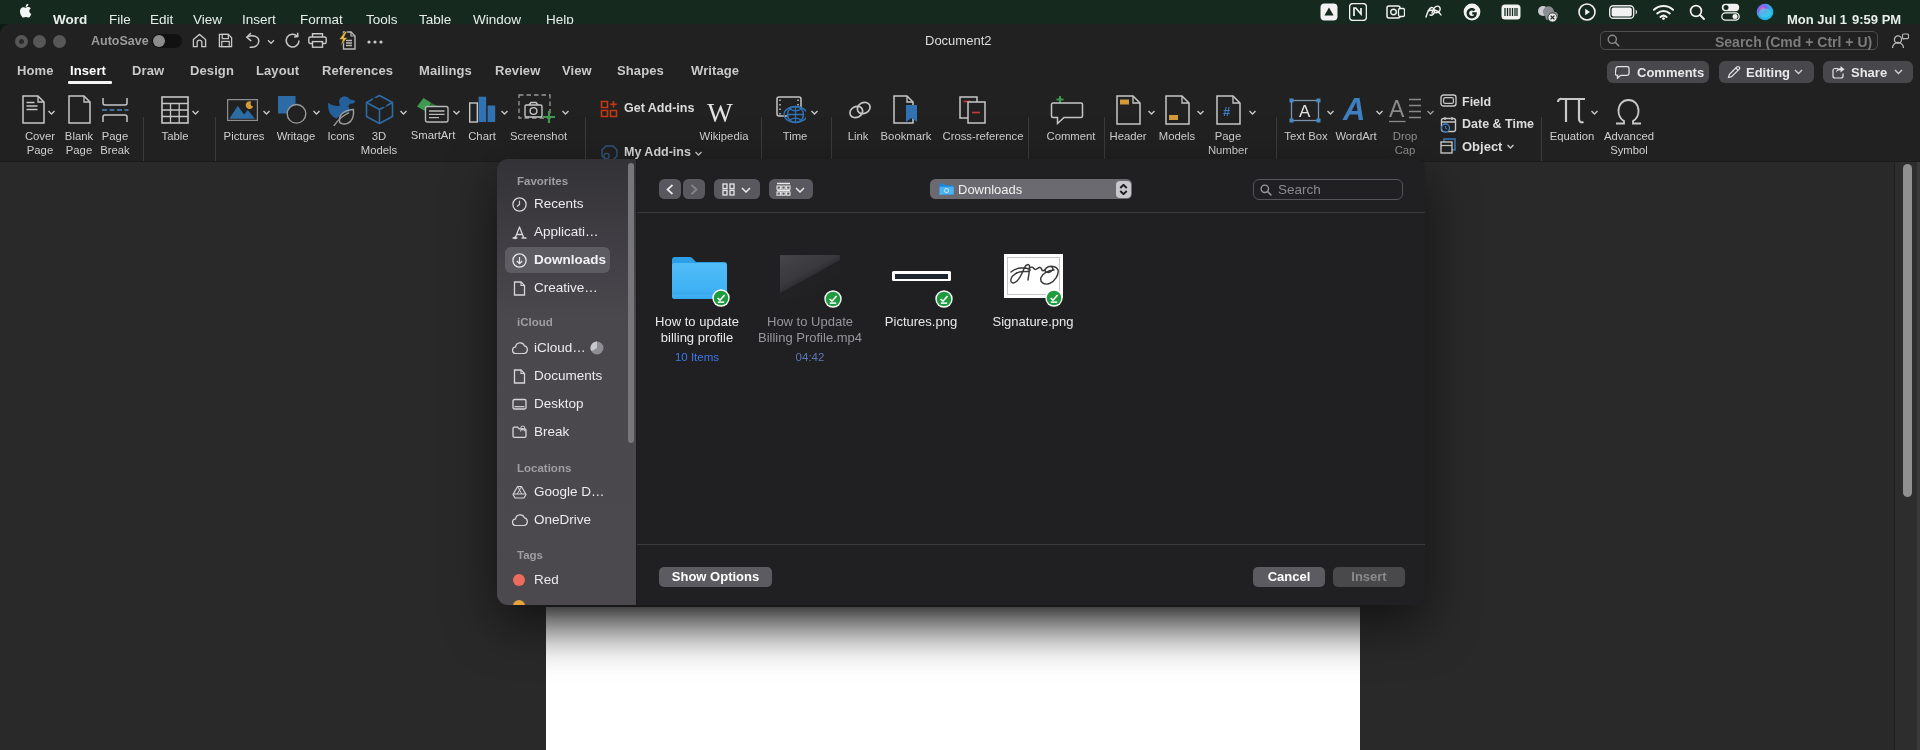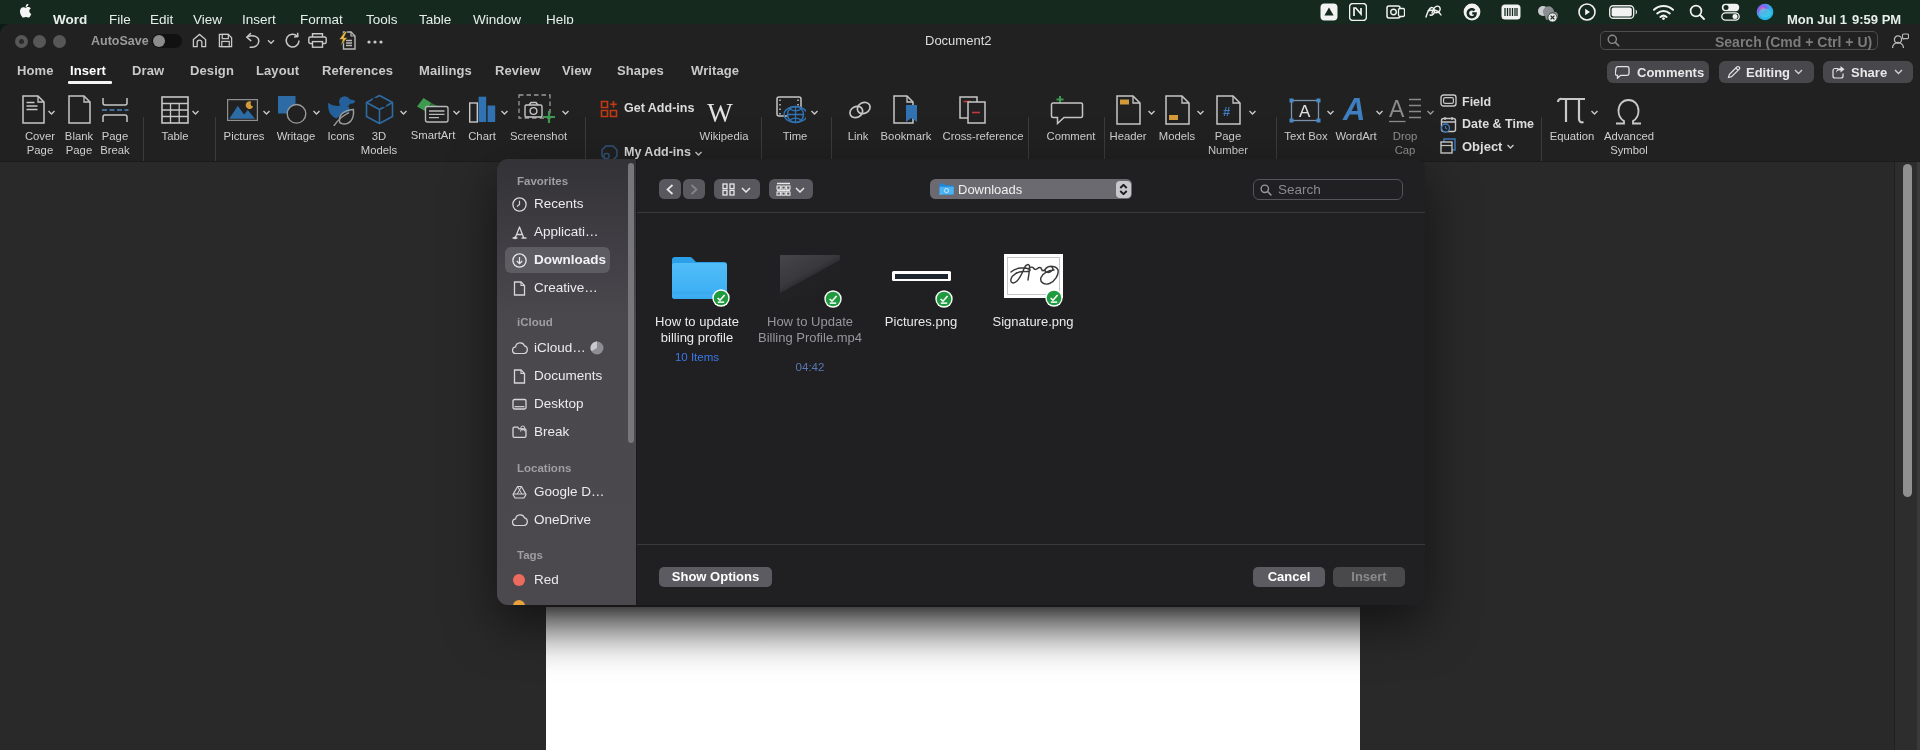--- a/index.html
+++ b/index.html
@@ -605,21 +605,21 @@
           <path d="M5.8 13.1 h6.4" stroke="#ffffff" stroke-width="1.5"></path>
         </svg>
       <svg class="abs" style="left:407.5px;top:130px" width="18" height="18" viewBox="0 0 18 18">
           <circle cx="9" cy="9" r="8.7" fill="#ffffff"></circle>
           <circle cx="9" cy="9" r="7.3" fill="#1f9a3f"></circle>
           <path d="M5.6 9 L8 11.2 L12.6 6" stroke="#ffffff" stroke-width="1.6" fill="none"></path>
           <path d="M5.8 13.1 h6.4" stroke="#ffffff" stroke-width="1.5"></path>
         </svg>
 
       <div class="flab" style="left:5px;top:155px;width:110px">How to update<br>billing profile<div style="font-size:11.5px;color:#3b79e8;margin-top:3px">10 Items</div></div>
-      <div class="flab" style="left:113px;top:155px;width:120px;color:#97969c">How to Update<br>Billing Profile.mp4<div style="font-size:11.5px;color:#5a79b4;margin-top:13px">04:42</div></div>
+      <div class="flab" style="left:113px;top:155px;width:120px;color:#97969c">How to Update<br>Billing Profile.mp4<div style="font-size:11.5px;color:#5a79b4;margin-top:3px">04:42</div></div>
       <div class="flab" style="left:229px;top:155px;width:110px">Pictures.png</div>
       <div class="flab" style="left:341px;top:155px;width:110px">Signature.png</div>
 
       <div class="abs" style="left:0;top:385px;width:788px;height:1px;background:#3a393b"></div>
       <div class="bbtn" style="left:22px;top:408px;width:113px;line-height:20px;font-weight:bold">Show Options</div>
       <div class="bbtn" style="left:616px;top:408px;width:72px;line-height:20px;font-weight:bold">Cancel</div>
       <div class="bbtn" style="left:696px;top:408px;width:72px;line-height:20px;background:#49484b;color:#8a898c;font-weight:bold">Insert</div>
     </div>
     <div class="abs" style="left:139px;top:0;width:1px;height:446px;background:#1a191b;z-index:5"></div>
     <div id="sidebar">

